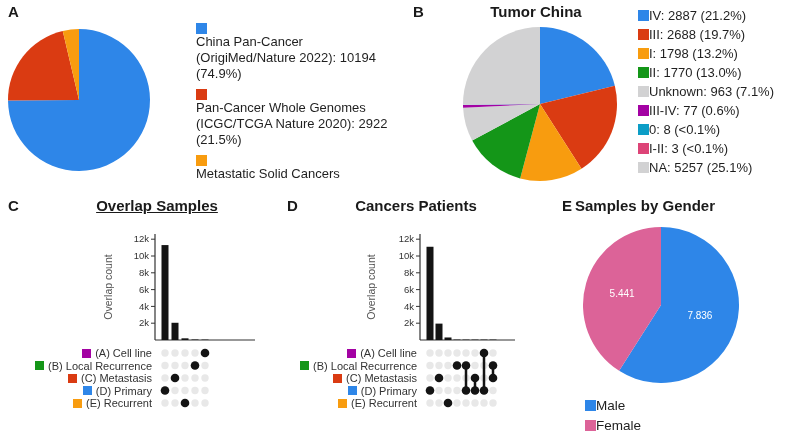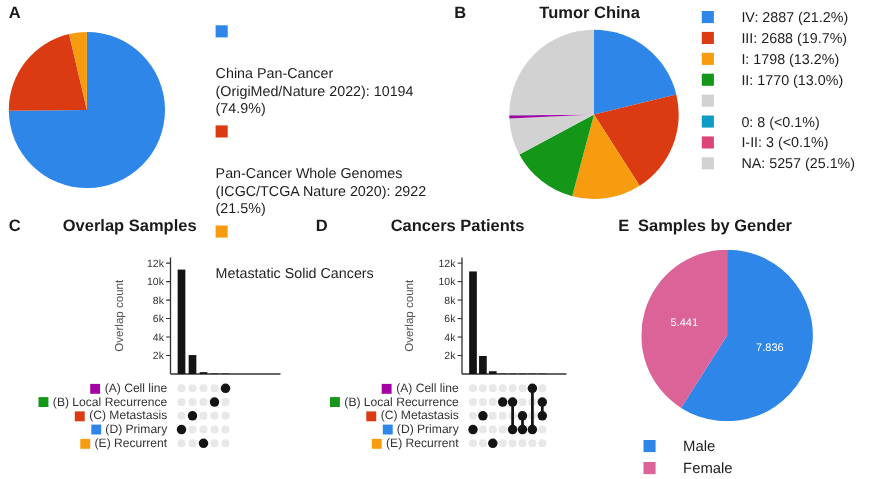--- a/index.html
+++ b/index.html
@@ -9,36 +9,36 @@
   #panel-a{left:0;top:0;width:400px;height:190px;}
   #panel-b{left:400px;top:0;width:399px;height:190px;}
   #panel-c{left:0;top:190px;width:275px;height:245px;}
   #panel-d{left:275px;top:190px;width:285px;height:245px;}
   #panel-e{left:555px;top:190px;width:244px;height:245px;}
 
   .tag{position:absolute;font-weight:bold;font-size:15px;color:#1a1a1a;line-height:18px;}
   .ptitle{position:absolute;margin:0;font-weight:bold;font-size:15px;color:#1a1a1a;line-height:18px;}
   #panel-a .tag{left:8px;top:3px;}   #panel-a .ptitle{left:30px;top:3px;}
   #panel-b .tag{left:13px;top:3px;}  #panel-b .ptitle{left:36px;top:3px;width:200px;text-align:center;}
-  #panel-c .tag{left:8px;top:7px;}   #panel-c .ptitle{left:57px;top:7px;width:200px;}
+  #panel-c .tag{left:8px;top:7px;}   #panel-c .ptitle{left:57px;top:7px;width:200px;text-align:center;text-decoration:underline;}
   #panel-d .tag{left:12px;top:7px;}  #panel-d .ptitle{left:41px;top:7px;width:200px;text-align:center;}
-  #panel-e .tag{left:7px;top:7px;}   #panel-e .ptitle{left:0;top:7px;width:190px;text-align:center;}
+  #panel-e .tag{left:7px;top:7px;}   #panel-e .ptitle{left:20px;top:7px;width:190px;}
 
   svg{position:absolute;}
   #pie-a{left:7px;top:28px;}
   #pie-b{left:62px;top:26px;}
   #pie-e{left:28px;top:37px;}
   #upset-c{left:55px;top:30px;}
   #upset-d{left:45px;top:30px;}
 
   .legend{position:absolute;}
   #legend-a{left:196px;top:21px;width:204px;}
   #legend-b{left:238px;top:6px;}
   #legend-e{left:30px;top:206px;}
-  .legend-item{display:flex;gap:25px;}
+  .legend-item{display:flex;gap:0;}
   .sq{width:11px;height:11px;flex:0 0 auto;}
   #legend-a .legend-item{margin-bottom:5px;flex-direction:column;}
   #legend-a .sq{margin-top:2px;}
   #legend-a .legend-text{font-size:13px;line-height:16px;color:#1f1f1f;white-space:nowrap;}
   #legend-b .legend-item{height:19px;align-items:center;font-size:13px;color:#1f1f1f;white-space:nowrap;}
   #legend-e .legend-item{height:19.5px;align-items:center;font-size:13.5px;color:#1f1f1f;}
 
   .upset-row{position:absolute;display:flex;align-items:center;justify-content:flex-end;
              gap:4px;height:13px;font-size:11px;color:#333;white-space:nowrap;}
   .upset-row .rsq{width:9px;height:9px;flex:0 0 auto;}
@@ -107,20 +107,25 @@
         <div class="legend-item">
           <span class="sq" style="background: rgb(248, 156, 15);"></span>
           <span>I: 1798 (13.2%)</span>
         </div>
         <div class="legend-item">
           <span class="sq" style="background: rgb(20, 150, 24);"></span>
           <span>II: 1770 (13.0%)</span>
         </div>
         <div class="legend-item">
           <span class="sq" style="background: rgb(210, 210, 211);"></span>
+          <span>Unknown: 963 (7.1%)</span>
+        </div>
+        <div class="legend-item">
+          <span class="sq" style="background: rgb(163, 2, 163);"></span>
+          <span>III-IV: 77 (0.6%)</span>
         </div>
         <div class="legend-item">
           <span class="sq" style="background: rgb(12, 157, 198);"></span>
           <span>0: 8 (&lt;0.1%)</span>
         </div>
         <div class="legend-item">
           <span class="sq" style="background: rgb(221, 68, 119);"></span>
           <span>I-II: 3 (&lt;0.1%)</span>
         </div>
         <div class="legend-item">

